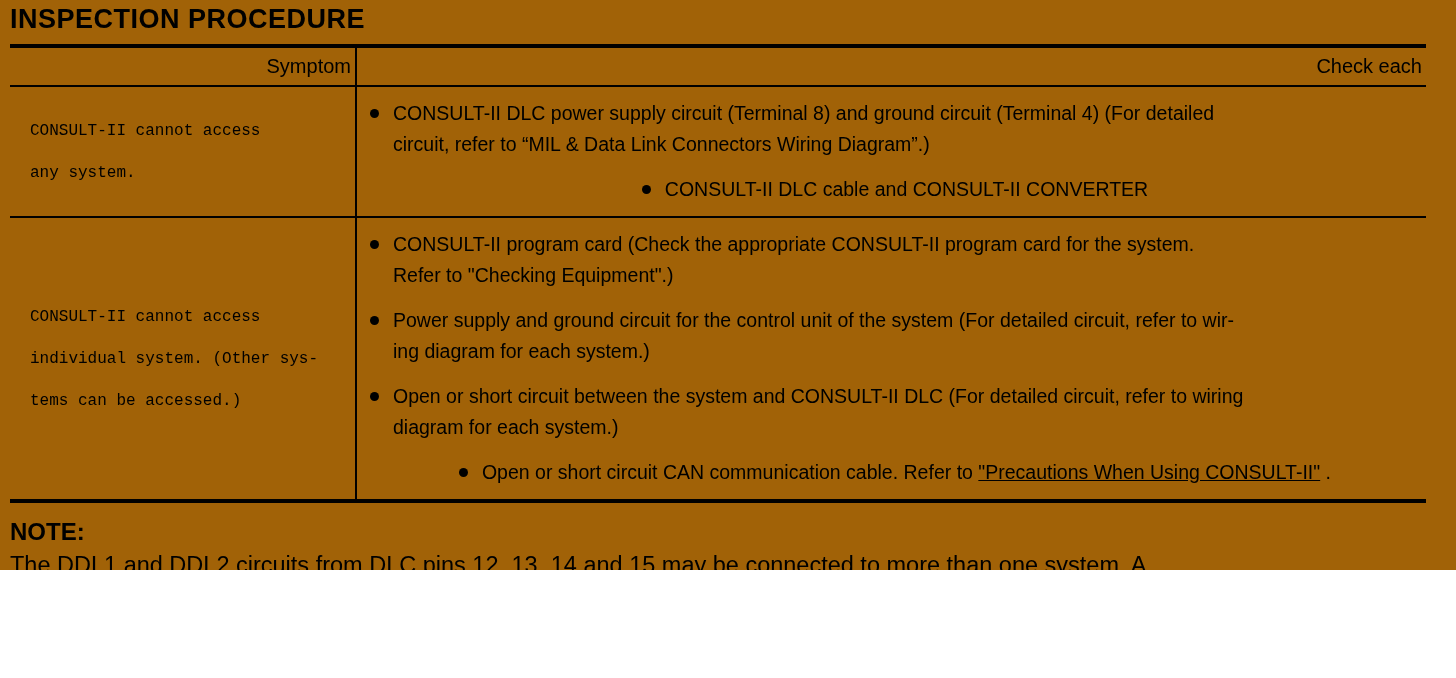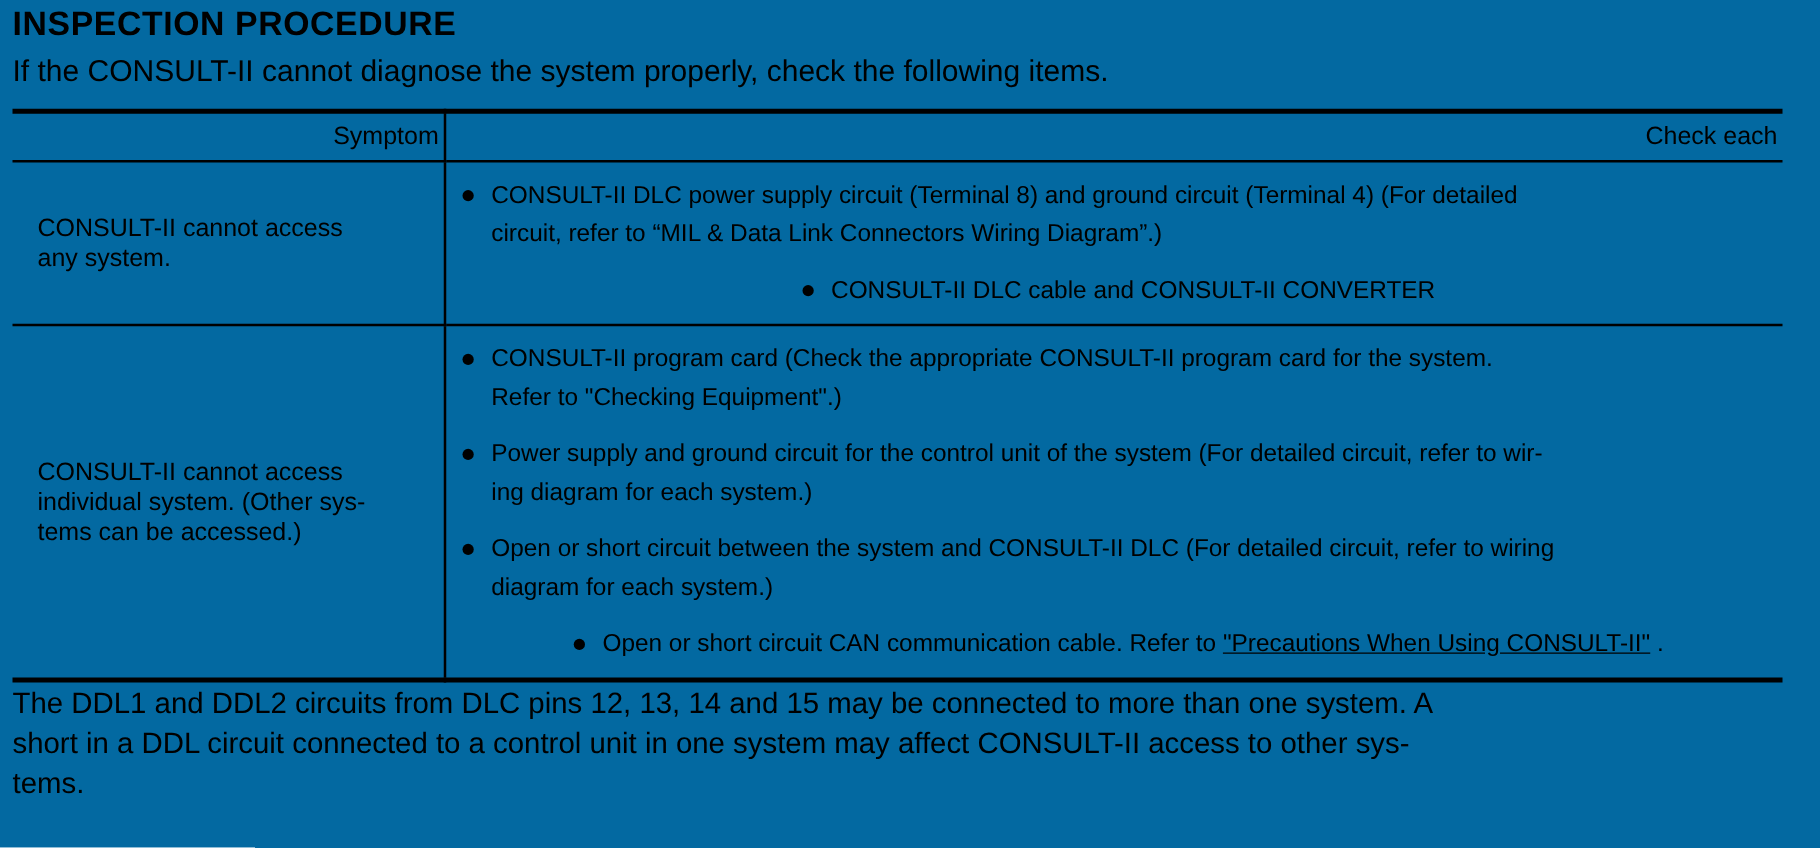--- a/index.html
+++ b/index.html
@@ -2,26 +2,26 @@
 <html><head>
 <meta charset="utf-8">
 <style>
   html, body {
     margin: 0;
     padding: 0;
     background: #ffffff;
   }
   .page {
     width: 1456px;
-    height: 678px;
+    height: 570px;
     box-sizing: border-box;
     padding: 2px 2px 0 10px;
     font-family: "Liberation Sans", sans-serif;
     color: #000000;
-    background: #0369a1;
+    background: #a16207;
     overflow: hidden;
   }
   .page-title {
     font-size: 27px;
     font-weight: bold;
     margin: 2px 0 9px 0;
     letter-spacing: 0.5px;
   }
   .intro {
     font-size: 24px;
@@ -38,25 +38,26 @@
     font-size: 20px;
     font-weight: normal;
     text-align: right;
     padding: 7px 4px;
     border-bottom: 2px solid #000000;
   }
   .col-symptom { width: 346px; }
   th.symptom-h, td.symptom-cell { border-right: 2px solid #000000; }
   tr.row-divider > td { border-bottom: 2px solid #000000; }
   td.symptom-cell {
-    font-size: 20px;
-    line-height: 24px;
+    font-size: 16px;
+    line-height: 42px;
     vertical-align: middle;
     padding: 8px 10px 8px 20px;
     white-space: pre-line;
+    font-family: Liberation Mono, monospace;
   }
   td.check-cell {
     vertical-align: middle;
     padding: 11px 6px 11px 11px;
     margin-top: 32px;
   }
   ul.check-list {
     list-style: none;
     margin: 0;
     padding: 0;
@@ -97,21 +98,20 @@
     white-space: pre-line;
   }
 </style>
 </head>
 <body>
 
 <div class="page">
 
   <h1 class="page-title">INSPECTION PROCEDURE</h1>
 
-  <p class="intro">If the CONSULT-II cannot diagnose the system properly, check the following items.</p>
 
   <table class="inspection">
     <colgroup>
       <col class="col-symptom">
       <col>
     </colgroup>
     <thead>
       <tr>
         <th class="symptom-h">Symptom</th>
         <th>Check each</th>
@@ -159,17 +159,18 @@
               <li class="check-item">
                 <span class="dot"></span>
                 <span class="check-text"><span>Open or short circuit CAN communication cable. Refer to </span><span class="ref-link">"Precautions When Using CONSULT-II"</span><span> .</span></span>
               </li>
             </ul>
         </td>
       </tr>
     </tbody>
   </table>
 
+  <p class="note-title">NOTE:</p>
   <p class="note-body">The DDL1 and DDL2 circuits from DLC pins 12, 13, 14 and 15 may be connected to more than one system. A
 short in a DDL circuit connected to a control unit in one system may affect CONSULT-II access to other sys-
 tems.</p>
 
 </div>
 
 </body></html>

